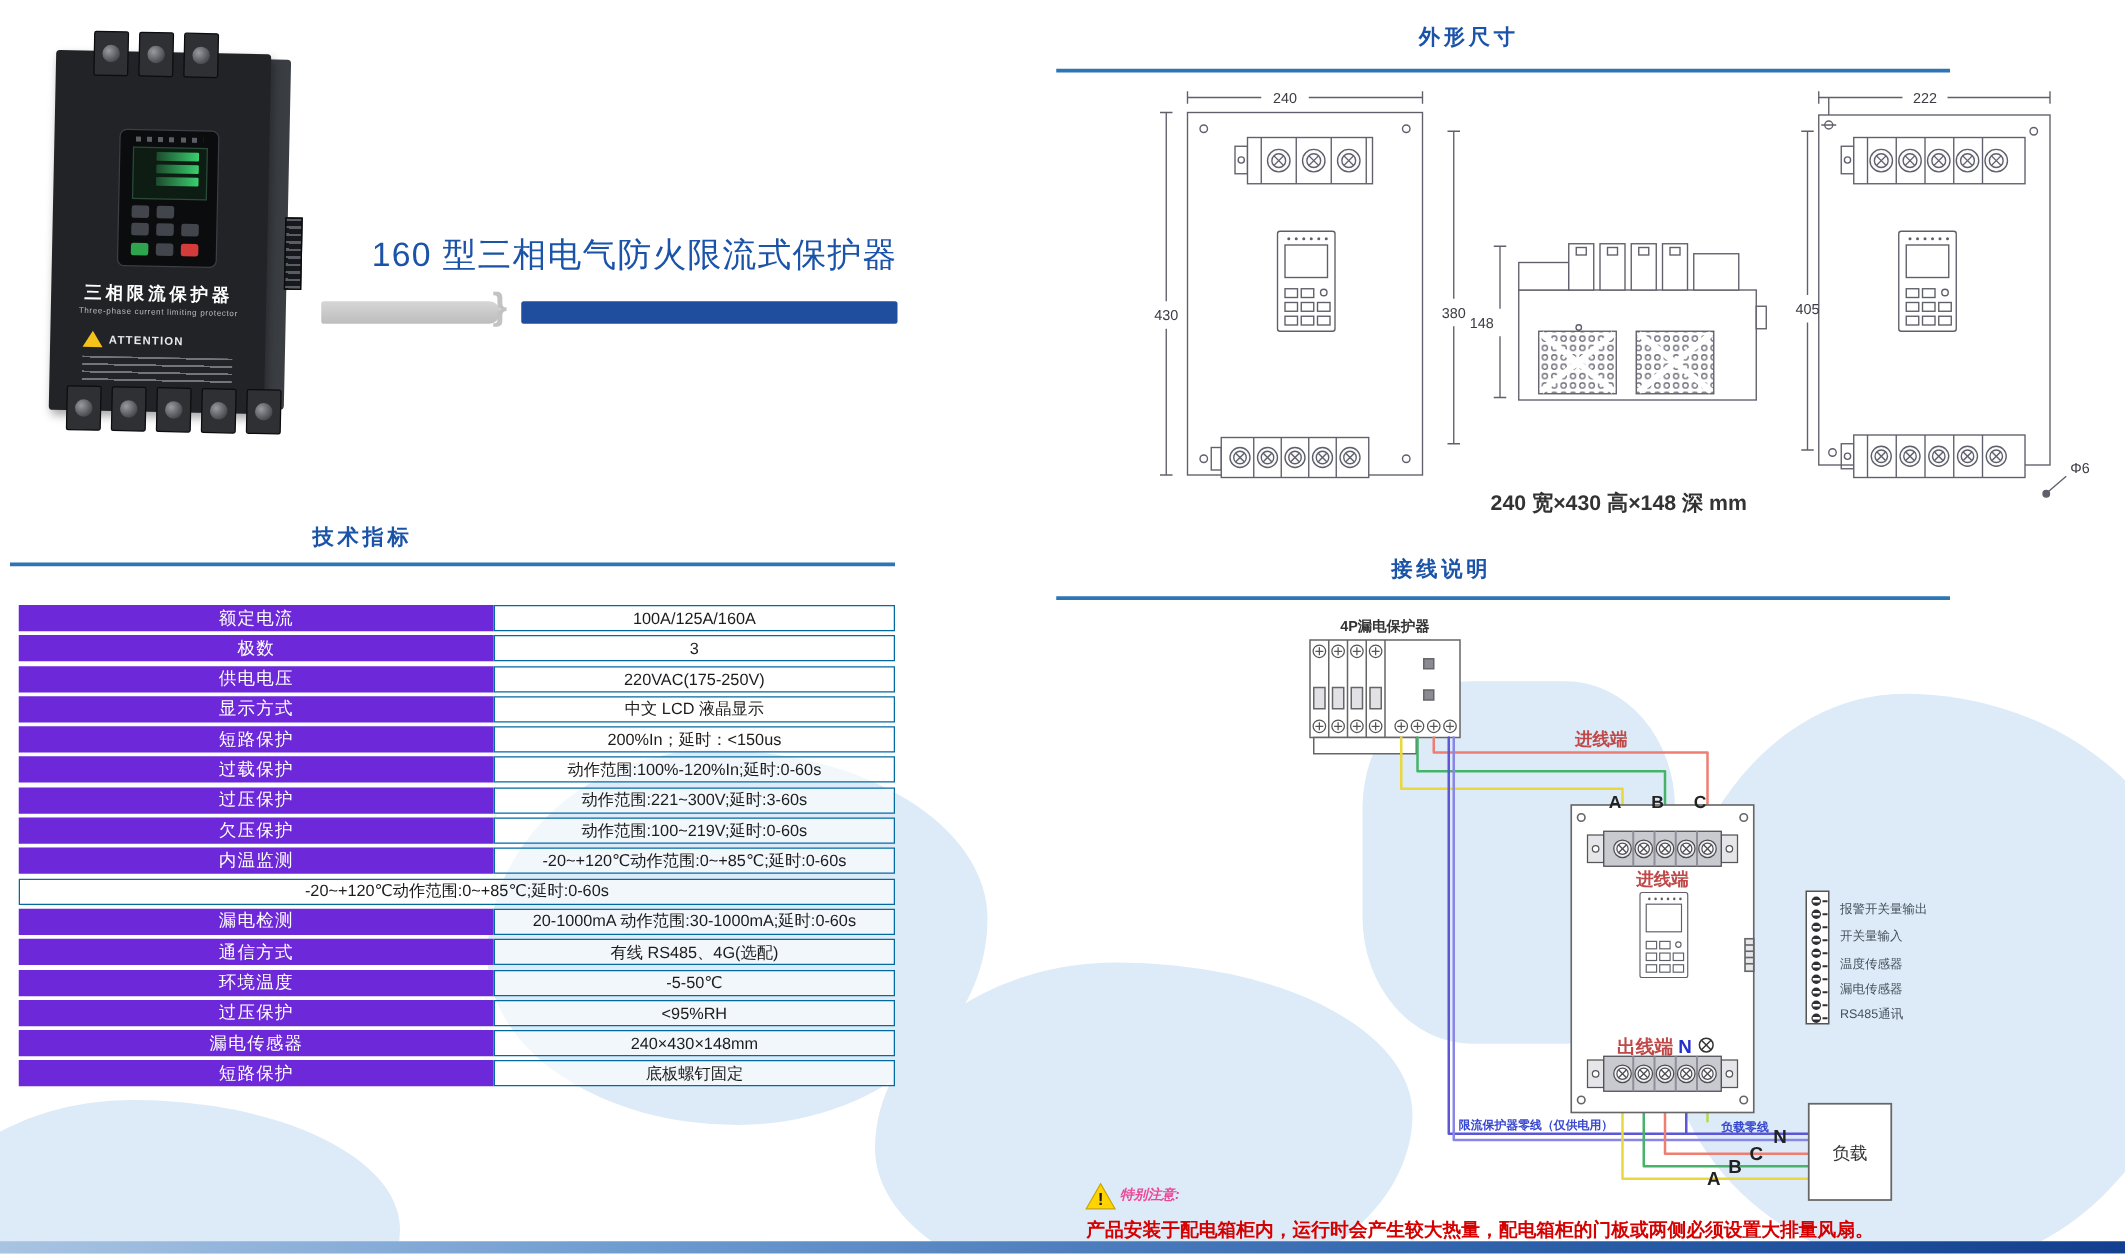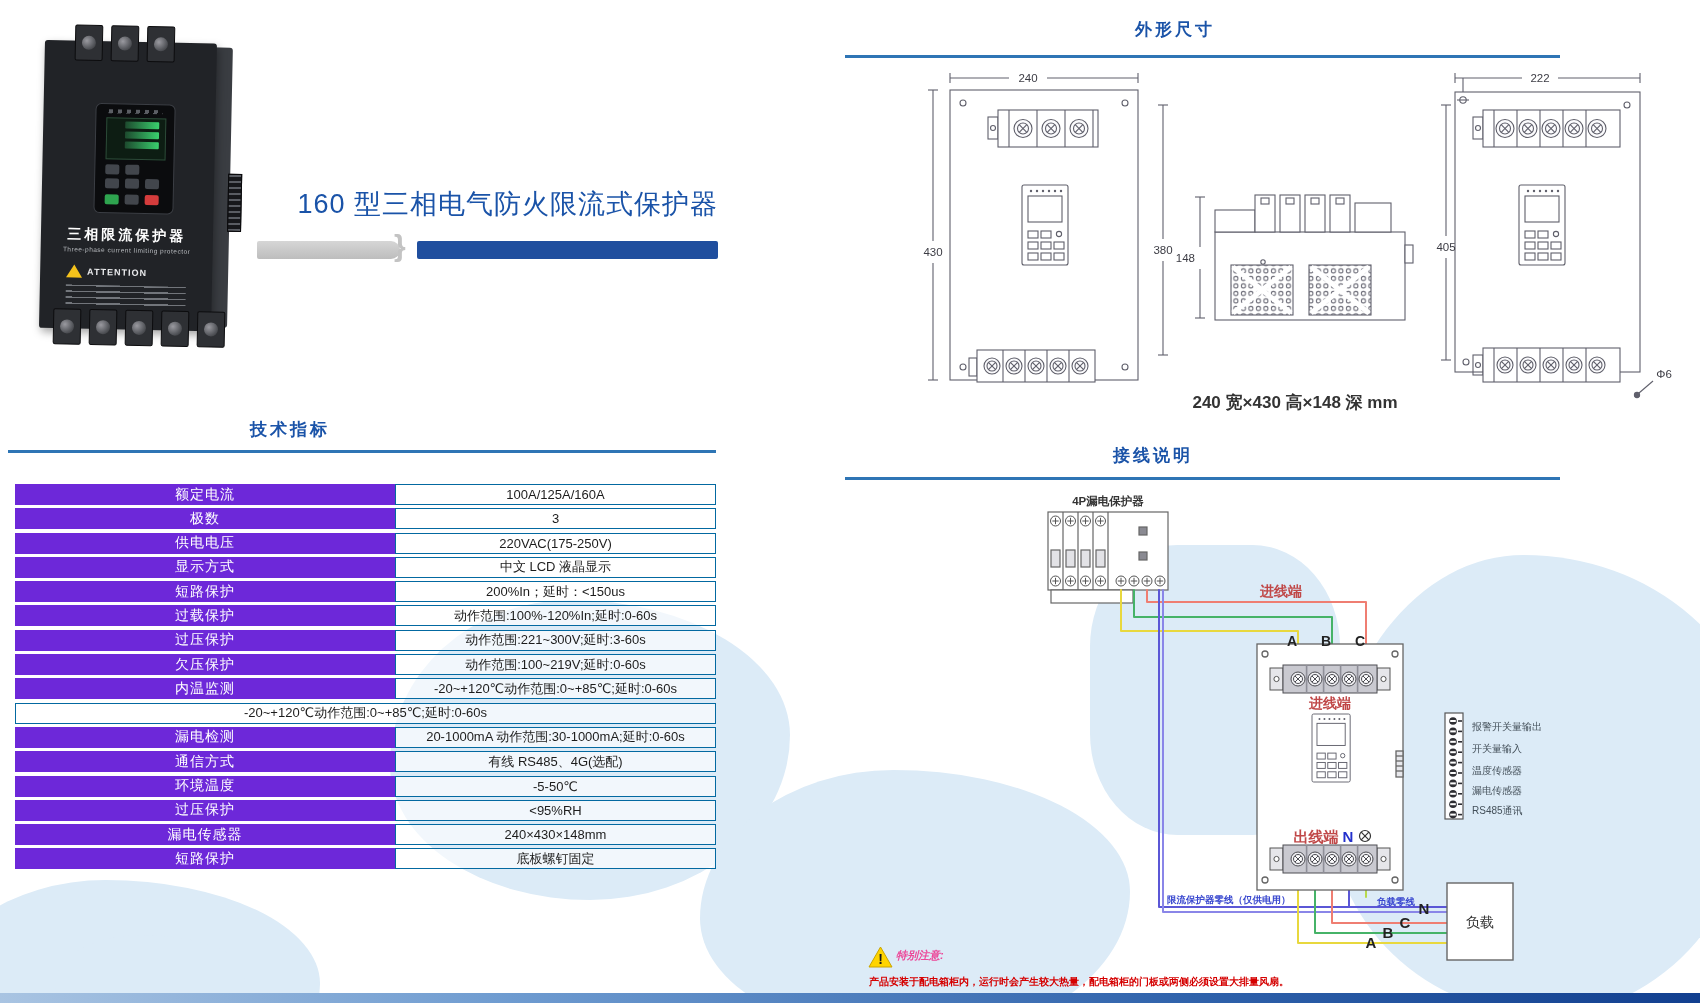--- a/index.html
+++ b/index.html
@@ -21,21 +21,21 @@
   .spec-row{display:flex;height:21px;margin-bottom:3.3px;}
   .spec-label{width:380px;background:#6d28d9;color:#fff;font-size:14px;
               display:flex;align-items:center;justify-content:center;letter-spacing:1px;}
   .spec-value{flex:1;border:1px solid #0369a1;background:rgba(255,255,255,.62);color:#1c1c1c;
               font-size:13px;display:flex;align-items:center;justify-content:center;white-space:nowrap;}
   
   .dim-caption{position:absolute;left:1105px;top:391px;width:380px;text-align:center;
                font-size:17px;font-weight:bold;color:#333;}
   
   .notice-title{position:absolute;left:896px;top:948px;font-size:11px;font-weight:bold;color:#ec4899;font-style:italic;}
-  .notice-text{position:absolute;left:869px;top:975px;width:690px;font-size:10px;font-weight:bold;color:#d50000;white-space:nowrap;}
+  .notice-text{position:absolute;left:869px;top:975px;width:690px;font-size:15px;font-weight:bold;color:#d50000;white-space:nowrap;}
   .bottom-bar{position:absolute;left:0;top:993px;width:1700px;height:10px;
               background:linear-gradient(90deg,#a9c4e2 0%,#6e9bd0 30%,#2f62ab 70%,#123f8f 100%);}
   
   .photo{position:absolute;left:26px;top:12px;width:238px;height:345px;}
   .photo-inner{position:absolute;left:0;top:0;width:100%;height:100%;transform:rotate(1.2deg);}
   .p-side{position:absolute;left:182px;top:34px;width:22px;height:280px;background:#3a3d42;border-radius:0 3px 3px 0;}
   .p-body{position:absolute;left:16px;top:30px;width:172px;height:288px;background:#212327;border-radius:3px;
           box-shadow:2px 4px 8px rgba(0,0,0,.35);}
   .p-term{position:absolute;display:flex;gap:8px;}
   .p-tblock{width:26px;height:34px;background:#2e3034;border:1px solid #0c0c0e;border-radius:2px;

